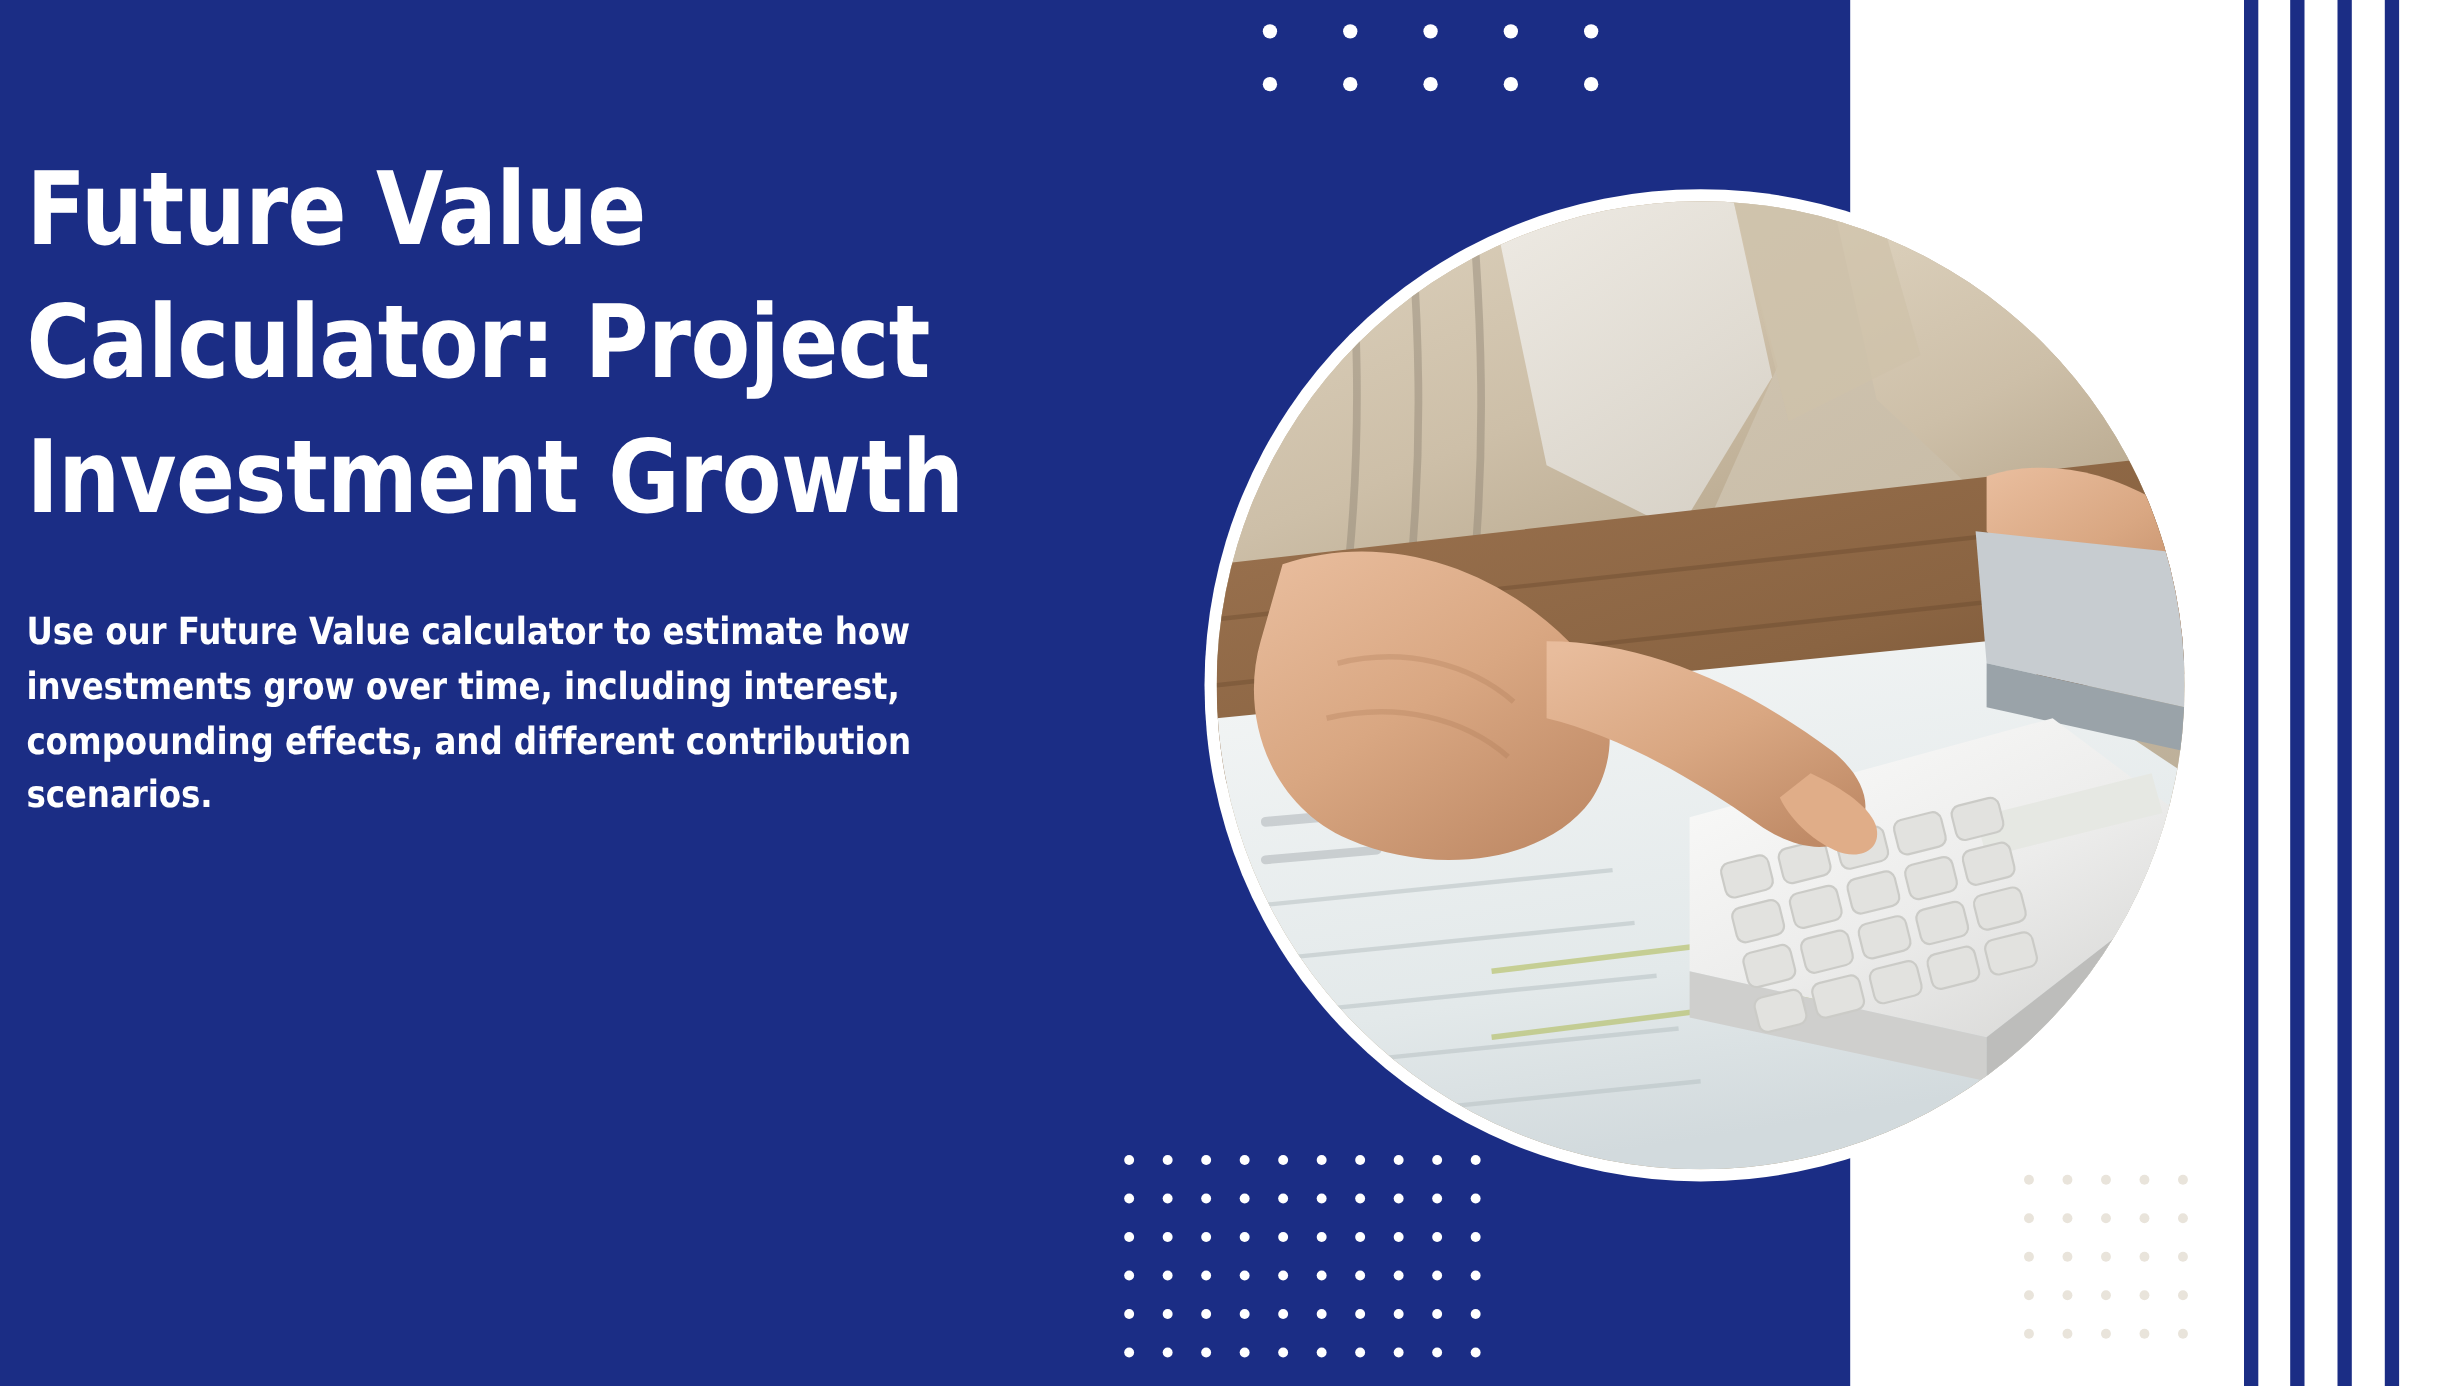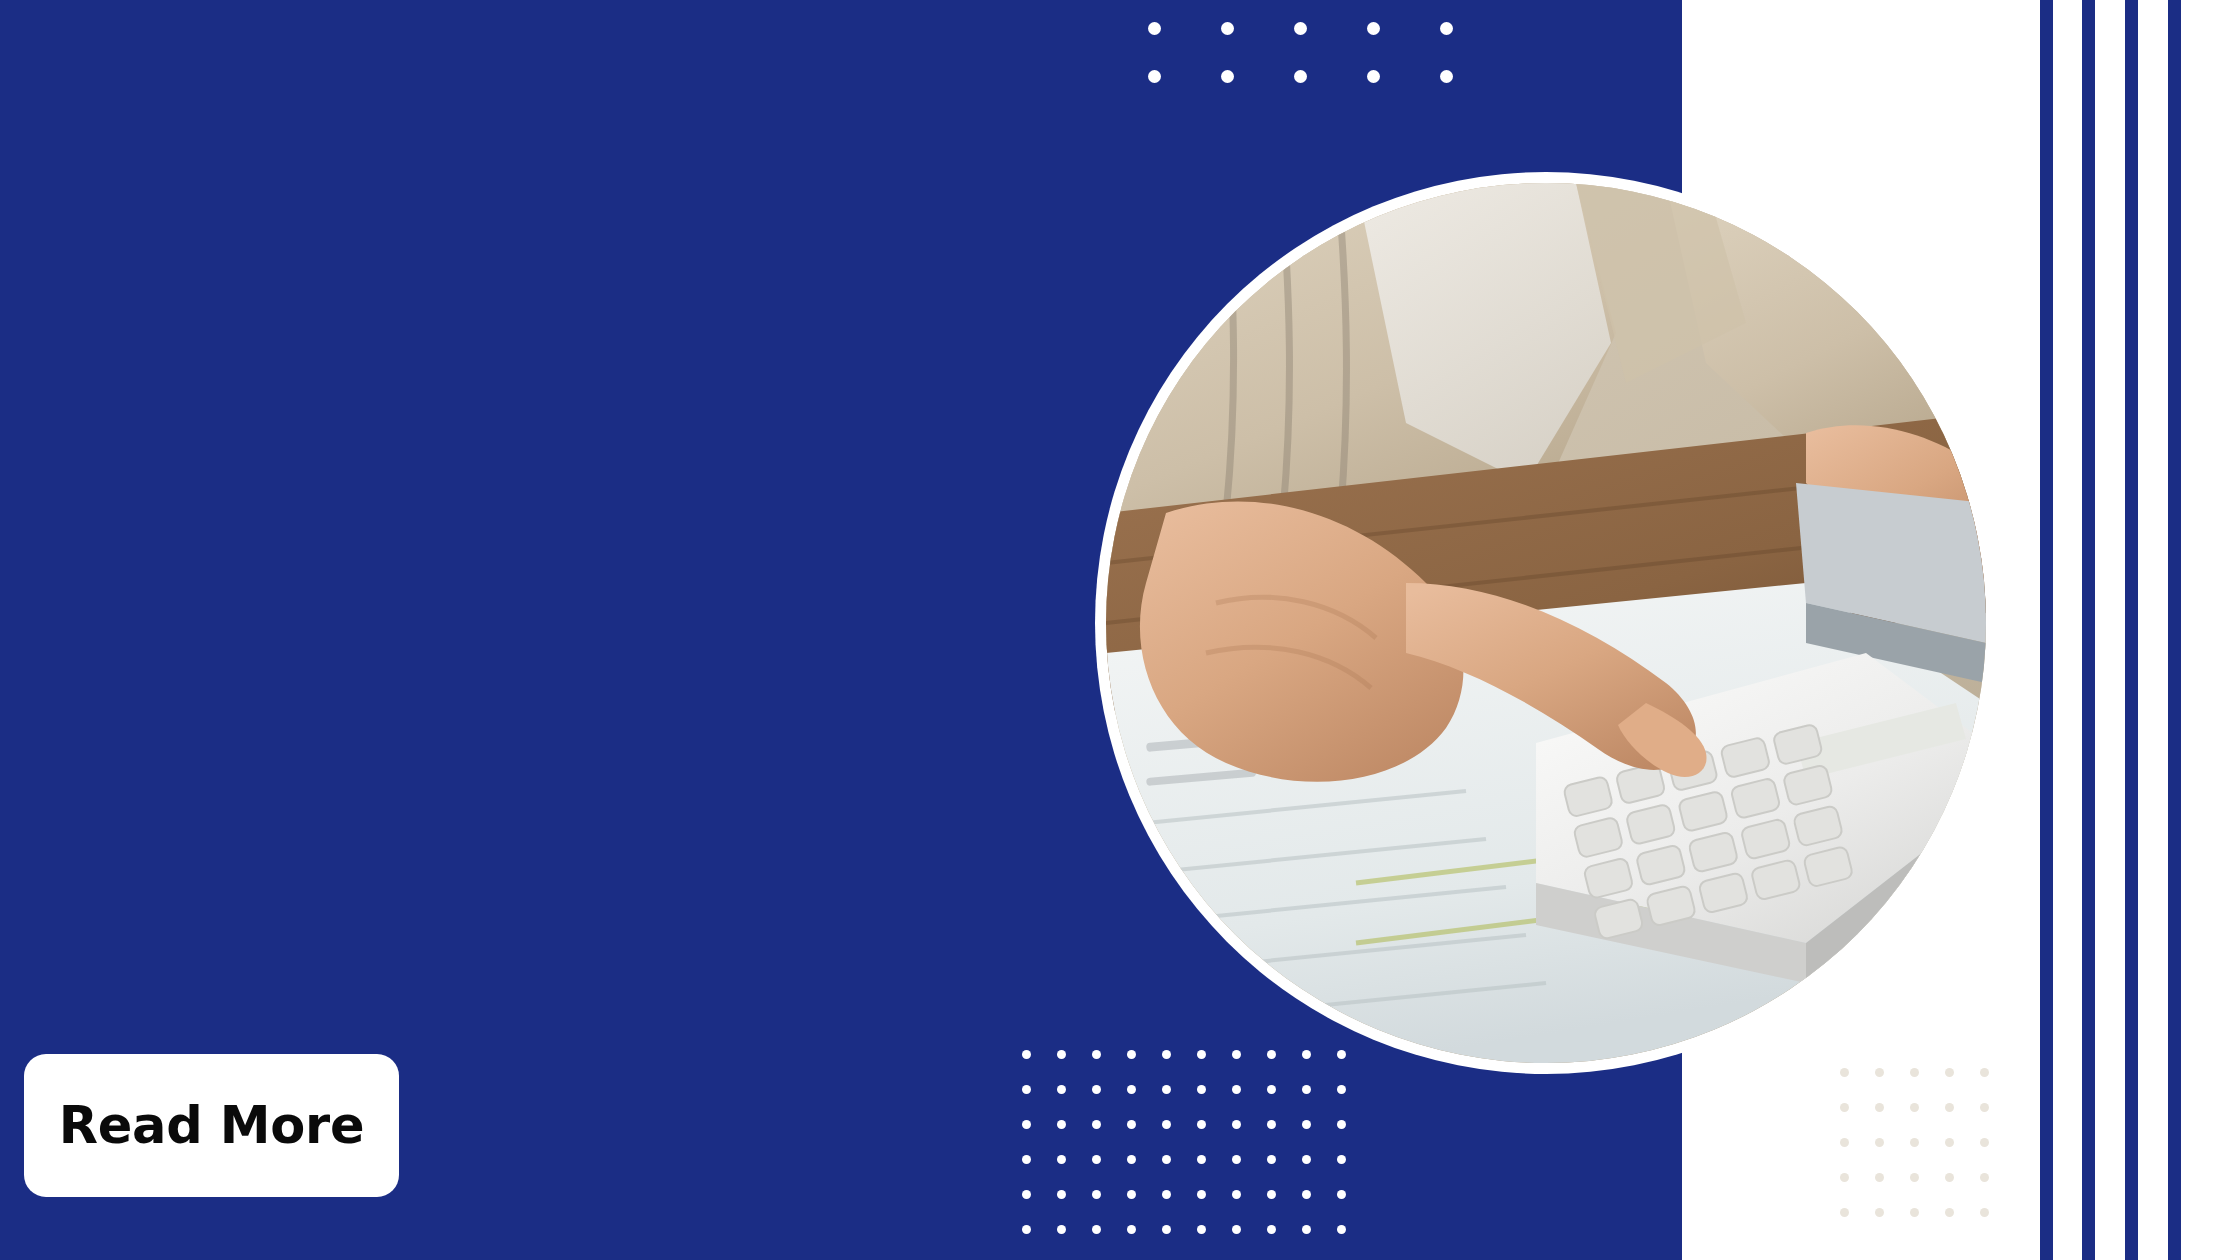--- a/index.html
+++ b/index.html
@@ -396,22 +396,27 @@
           <path d="M110,420 C170,405 230,420 270,455"></path>
           <path d="M100,470 C165,455 225,470 265,505"></path>
         </g>
 
         <path d="M300,400 C390,400 480,440 560,500 C590,524 600,556 578,576 C556,596 520,586 492,566 C430,522 360,484 300,470 Z" fill="url(#gSkin)"></path>
         <path d="M540,520 C570,534 596,552 600,570 C604,590 584,600 562,590 C540,580 520,560 512,542 Z" fill="#e0ad88"></path>
       </svg>
     </div>
   </div>
 
-
-  <button class="cta-button">Read More</button>
+  <div class="content">
+    <h1 class="headline">Future Value
+Calculator: Project
+Investment Growth</h1>
+    <p class="subcopy">Use our Future Value calculator to estimate how investments grow over time, including interest, compounding effects, and different contribution scenarios.</p>
+  </div>
+
 
   <div class="stripes">
       <span class="stripe" style="left: 10px; width: 13px;"></span>
       <span class="stripe" style="left: 52px; width: 13px;"></span>
       <span class="stripe" style="left: 95px; width: 13px;"></span>
       <span class="stripe" style="left: 138px; width: 13px;"></span>
     </div>
 
 </div>
 

